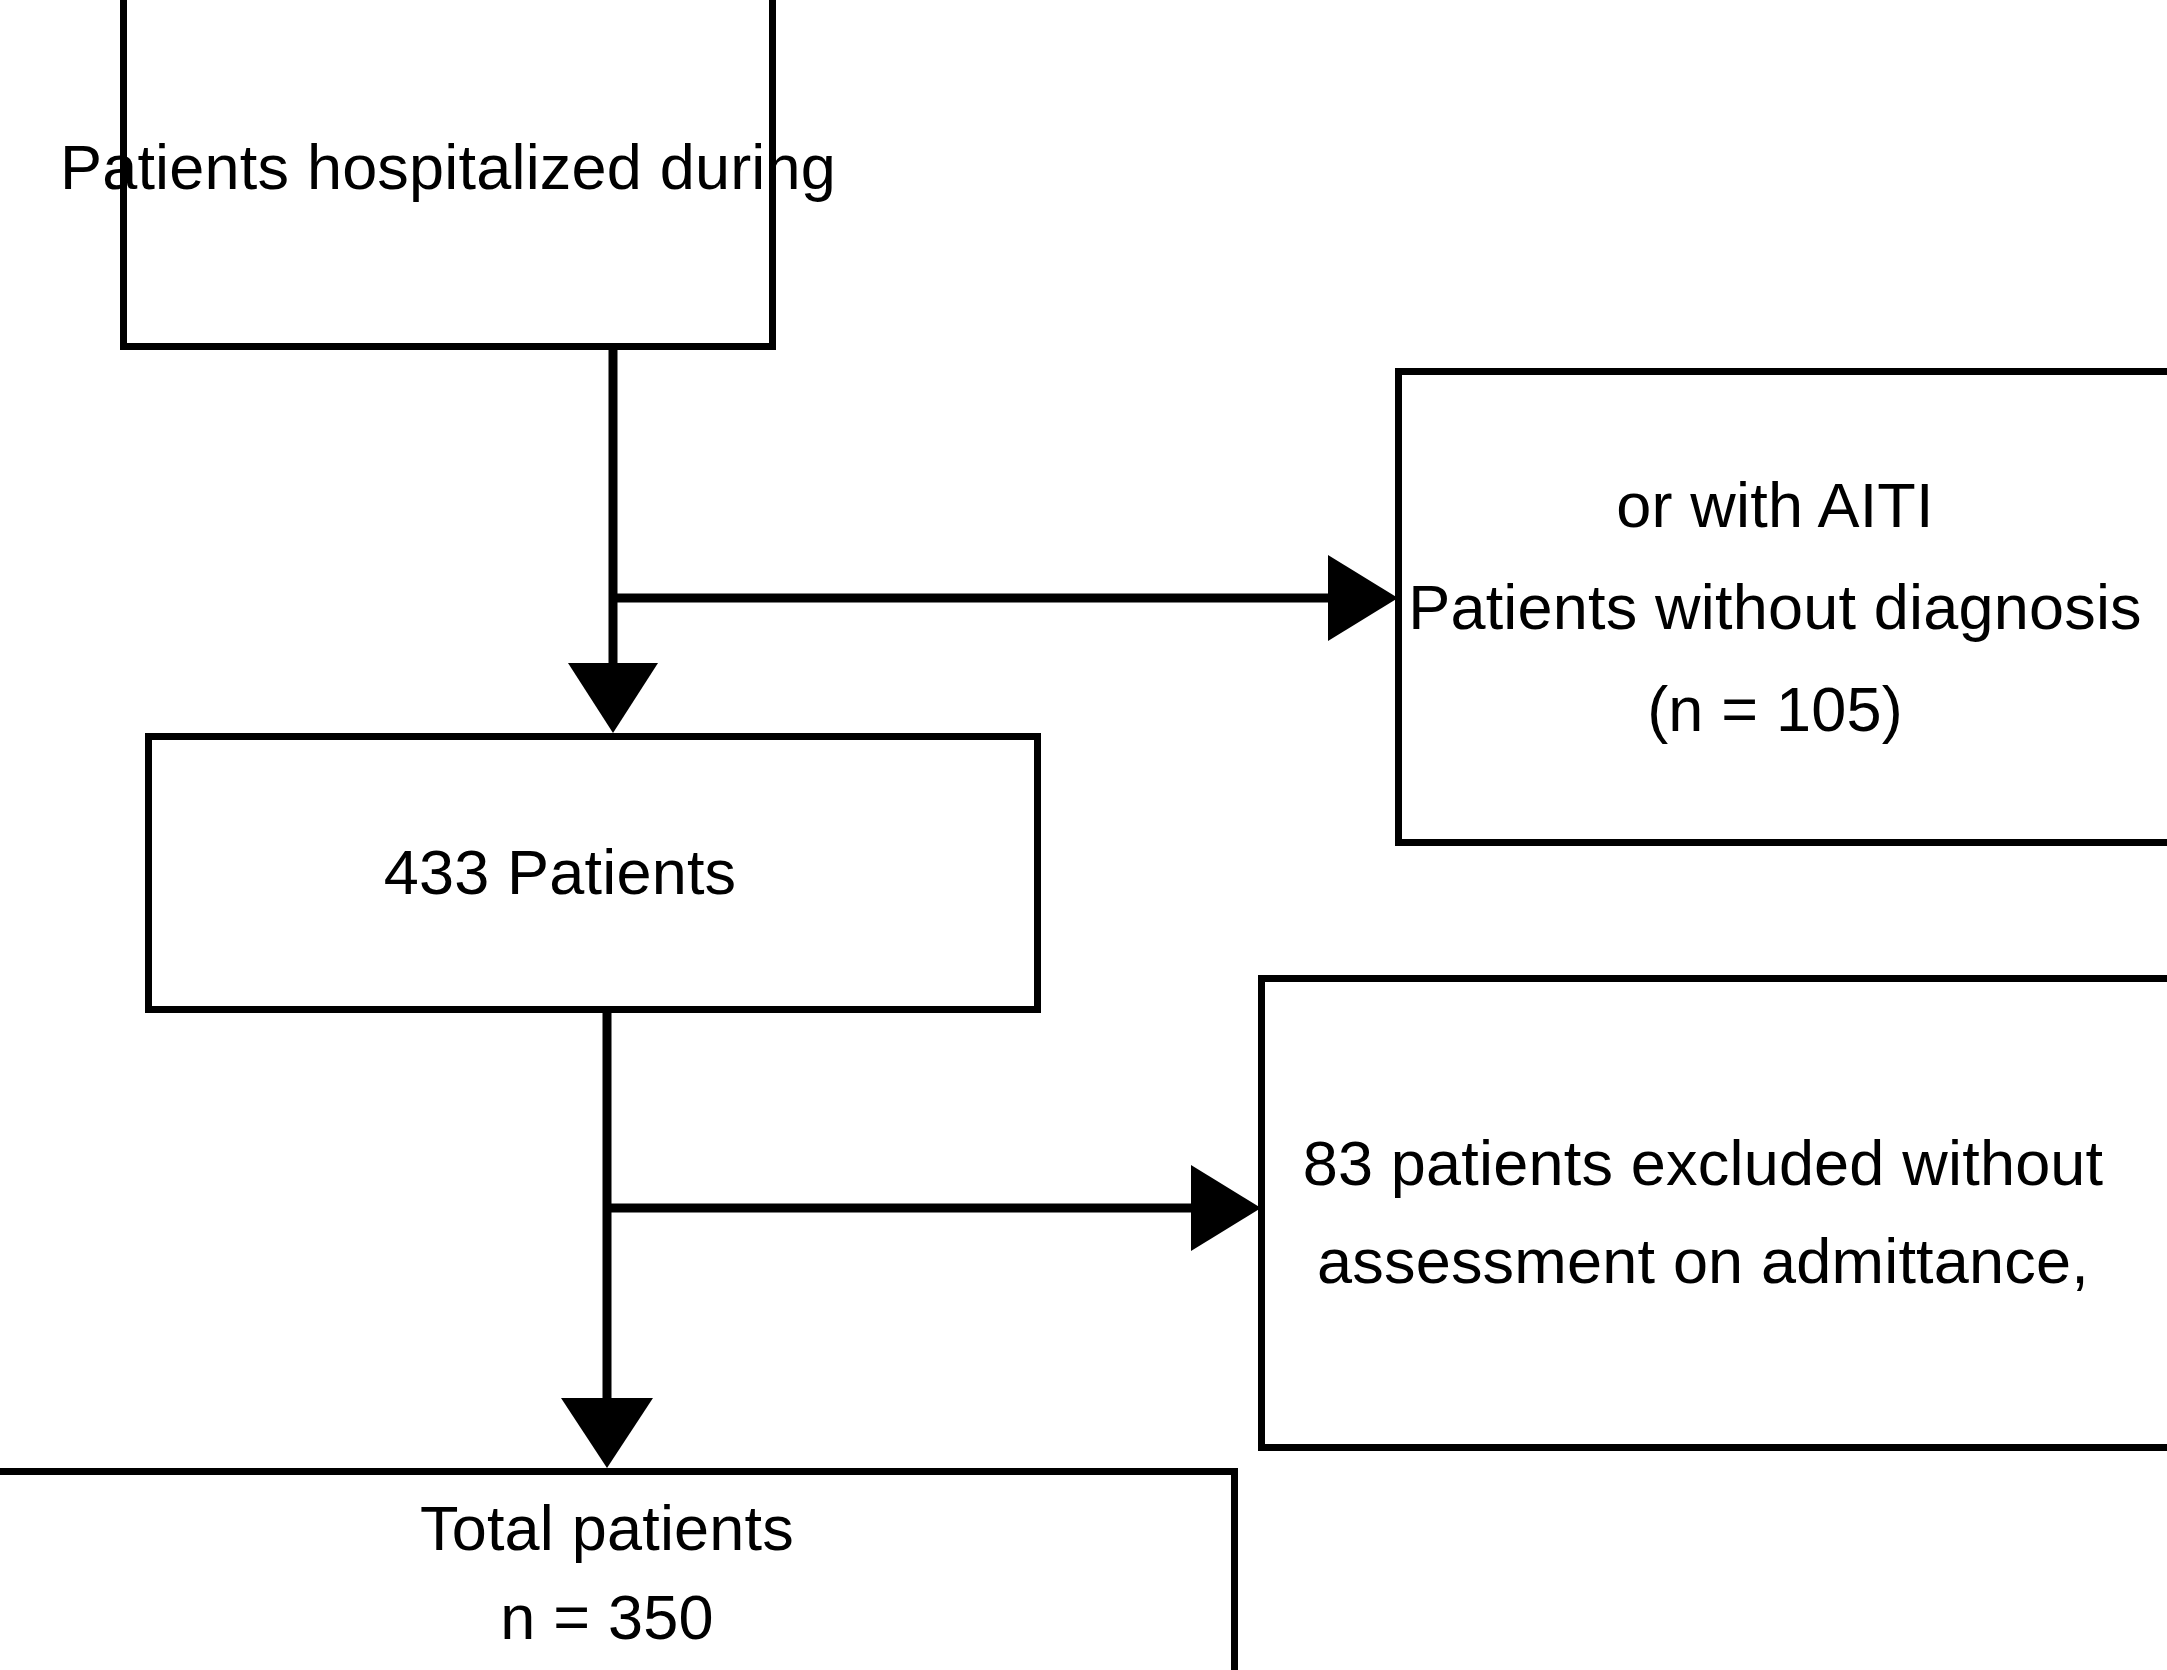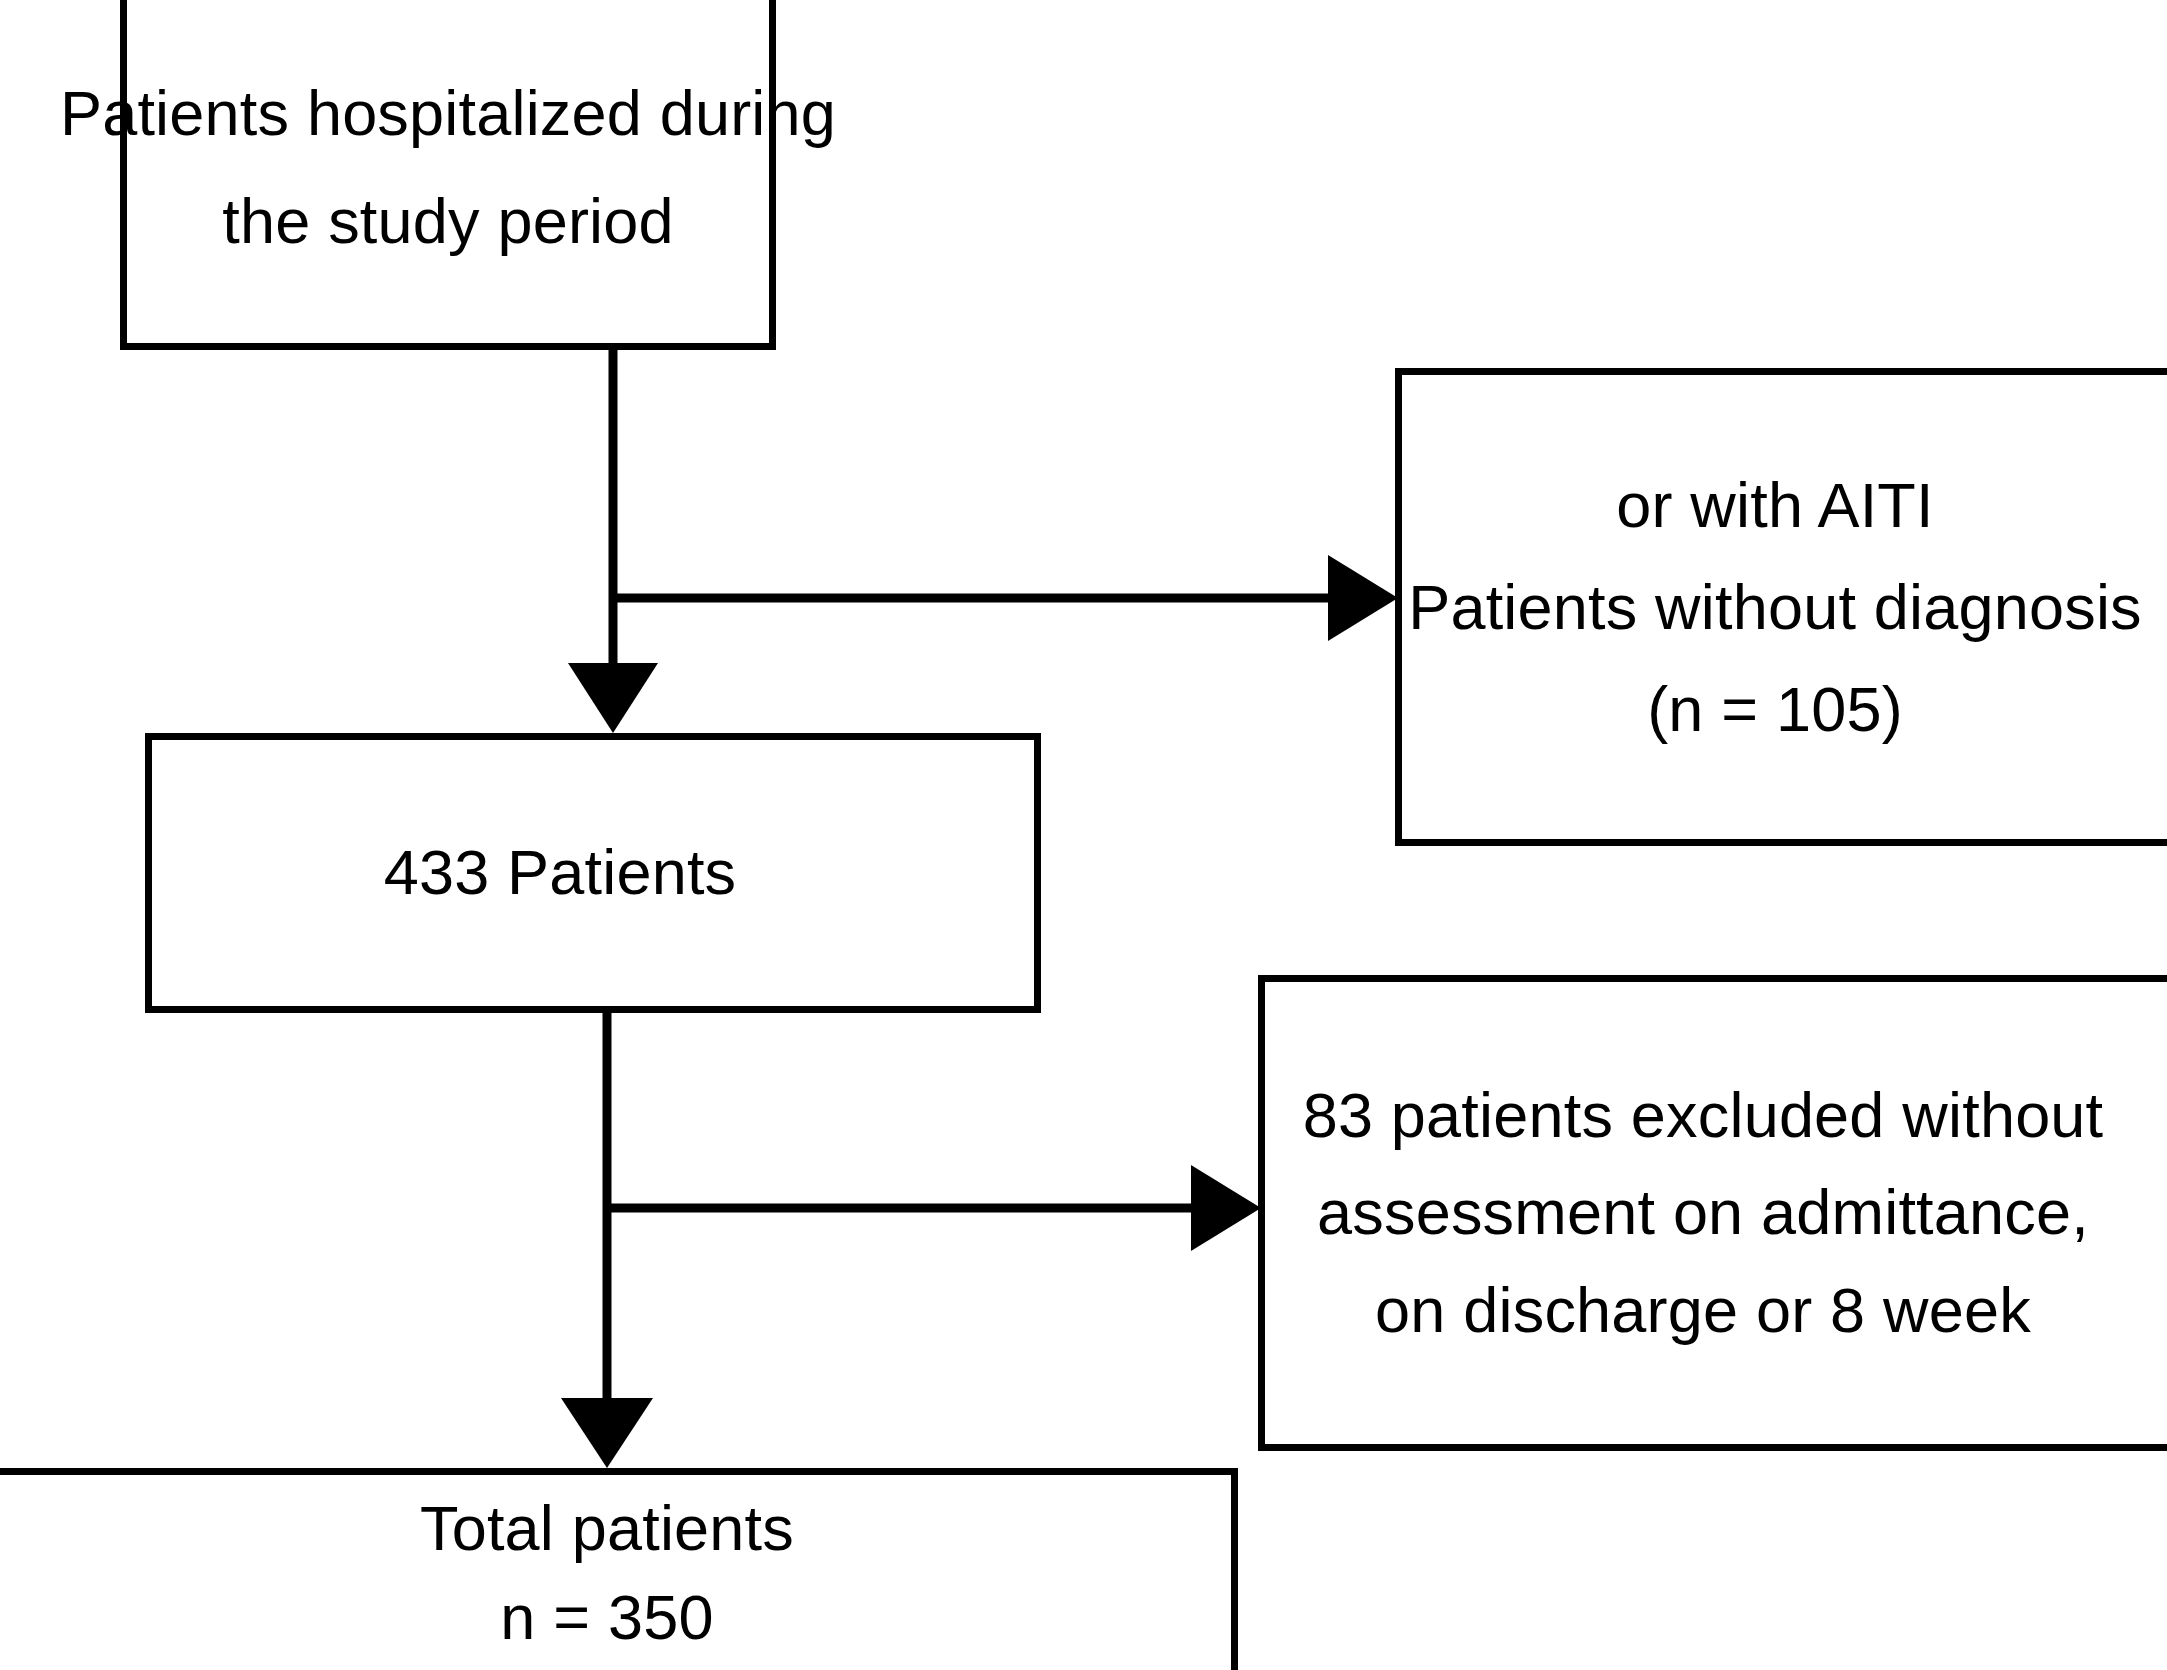--- a/index.html
+++ b/index.html
@@ -115,37 +115,35 @@
     </g>
 
     <g>
       <line x1="603" y1="1208" x2="1208" y2="1208" stroke="#000000" stroke-width="9"></line>
       <polygon points="1261,1208 1191,1165 1191,1251" fill="#000000"></polygon>
     </g>
   </svg>
 
   <div class="node" id="node-hospitalized">
     <span class="line">Patients hospitalized during</span>
-    <span class="line">the study period</span>
   </div>
 
   <div class="node" id="node-433">
     <span class="line">433 Patients</span>
   </div>
 
   <div class="node" id="node-nodiagnosis">
     <span class="line">or with AITI</span>
     <span class="line">Patients without diagnosis</span>
     <span class="line">(n = 105)</span>
   </div>
 
   <div class="node" id="node-excluded">
     <span class="line">83 patients excluded without</span>
     <span class="line">assessment on admittance,</span>
-    <span class="line">on discharge or 8 week</span>
   </div>
 
   <div class="node" id="node-total">
     <span class="line">Total patients</span>
     <span class="line">n = 350</span>
   </div>
 
 </div>
 
 </body></html>

